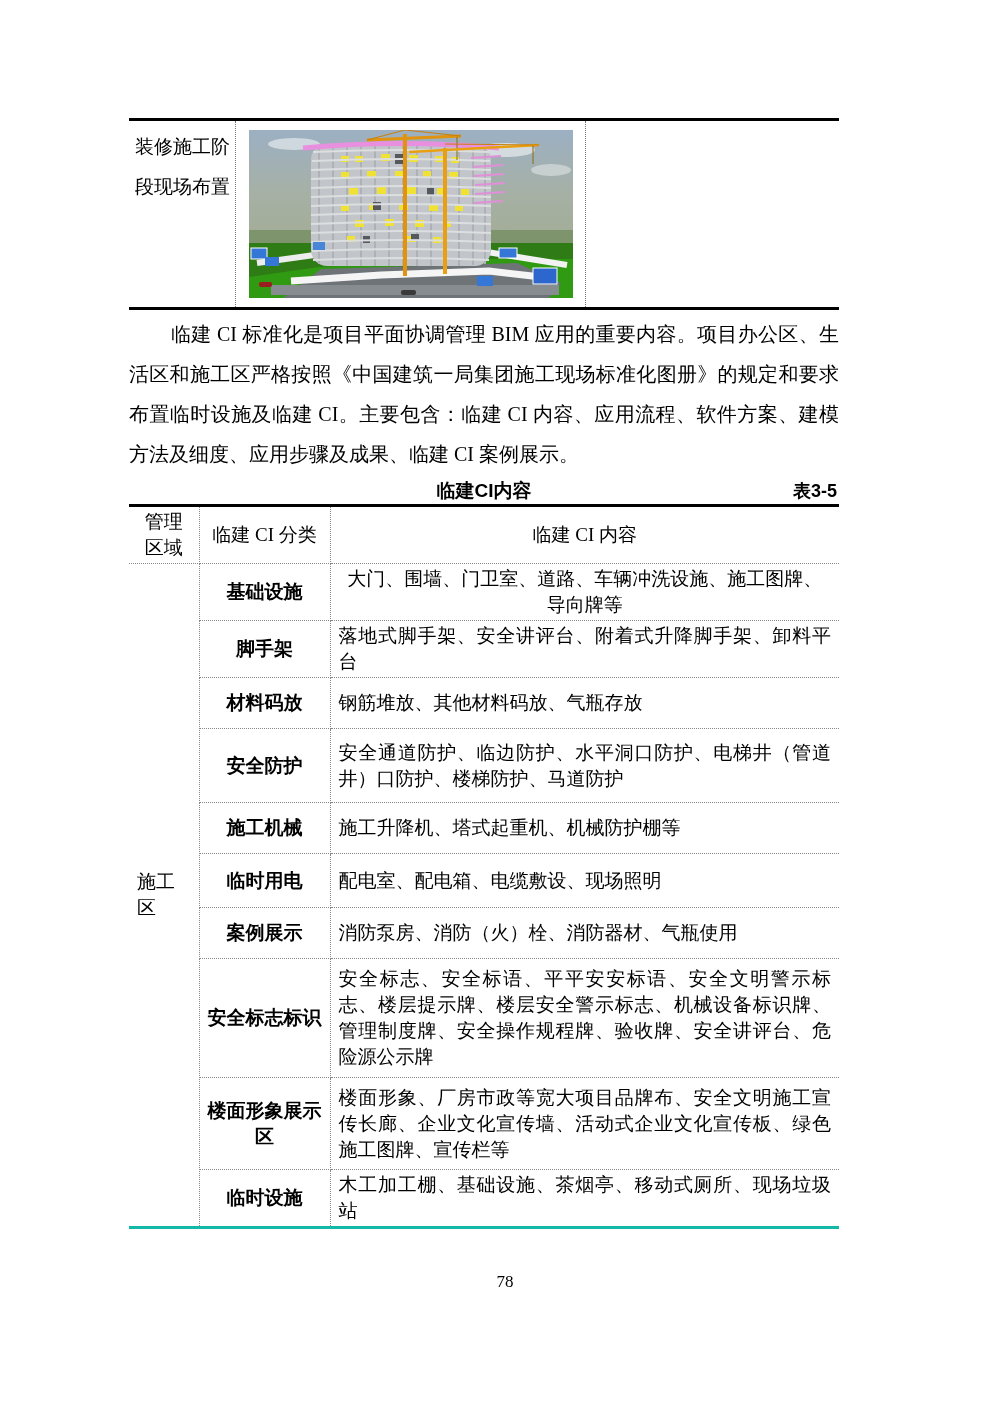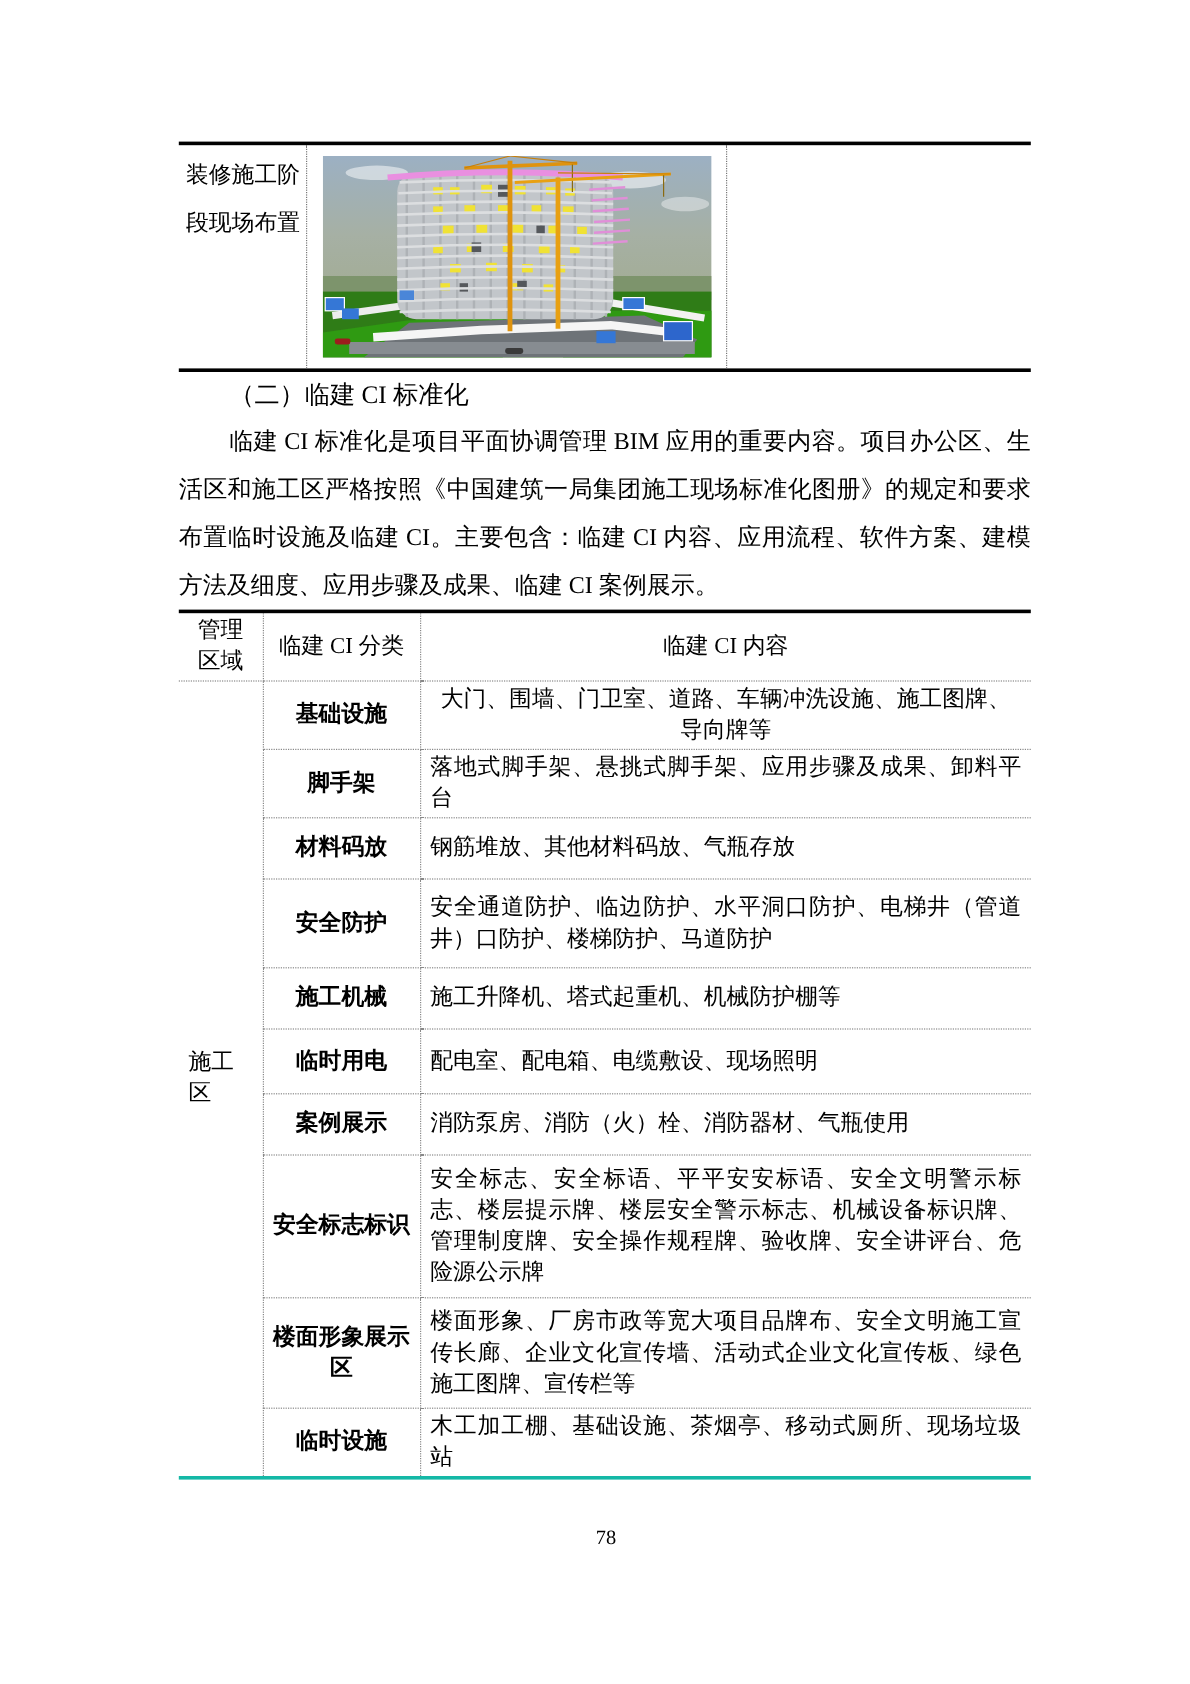--- a/index.html
+++ b/index.html
@@ -2,21 +2,21 @@
 <html><head>
 <meta charset="utf-8">
 <style>
   html,body{margin:0;padding:0;background:#ffffff;}
   body{
     width:992px;height:1403px;position:relative;
     font-family:"Liberation Serif","DejaVu Serif",serif;
     color:#000;
   }
   .page{position:relative;width:992px;height:1403px;overflow:hidden;background:#fff;}
-  .content{position:absolute;left:149px;top:0;width:710px;}
+  .content{position:absolute;left:129px;top:0;width:710px;}
 
   
   .prev-table{
     margin-top:118px;
     border-top:3px solid #000;
     border-bottom:3px solid #000;
     display:flex;
     height:186px;
   }
   .prev-table .cell-label{
@@ -248,24 +248,27 @@
             <rect x="228" y="146" width="16" height="10" fill="#3577d6"></rect>
           </g>
 
           <rect x="10" y="152" width="13" height="5" rx="2" fill="#9c1d1d"></rect>
           <rect x="152" y="160" width="15" height="5" rx="2" fill="#3a3a3a"></rect>
         </svg>
       </div>
       <div class="cell-empty"></div>
     </div>
 
-    <h3 class="section-heading">（二）临建 CI 标准化</h3>
 
     <p class="body-paragraph">临建 CI 标准化是项目平面协调管理 BIM 应用的重要内容。项目办公区、生活区和施工区严格按照《中国建筑一局集团施工现场标准化图册》的规定和要求布置临时设施及临建 CI。主要包含：临建 CI 内容、应用流程、软件方案、建模方法及细度、应用步骤及成果、临建 CI 案例展示。</p>
 
+    <div class="table-title-row">
+      <span class="table-title">临建CI内容</span>
+      <span class="table-tag">表3-5</span>
+    </div>
 
     <div class="ci-table-wrap">
       <table class="ci-table">
         <colgroup>
             <col class="c1">
             <col class="c2">
             <col class="c3">
           </colgroup>
         <thead>
           <tr class="header-row">
@@ -275,21 +278,21 @@
           </tr>
         </thead>
         <tbody>
             <tr style="height: 53px;">
               <td class="zone" rowspan="10">施工区</td>
               <td class="cat">基础设施</td>
               <td class="cnt center">大门、围墙、门卫室、道路、车辆冲洗设施、施工图牌、导向牌等</td>
             </tr>
             <tr style="height: 52px;">
               <td class="cat">脚手架</td>
-              <td class="cnt">落地式脚手架、悬挑式脚手架、应用步骤及成果、卸料平台</td>
+              <td class="cnt">落地式脚手架、安全讲评台、附着式升降脚手架、卸料平台</td>
             </tr>
             <tr style="height: 51px;">
               <td class="cat">材料码放</td>
               <td class="cnt">钢筋堆放、其他材料码放、气瓶存放</td>
             </tr>
             <tr style="height: 74px;">
               <td class="cat">安全防护</td>
               <td class="cnt">安全通道防护、临边防护、水平洞口防护、电梯井（管道井）口防护、楼梯防护、马道防护</td>
             </tr>
             <tr style="height: 51px;">

